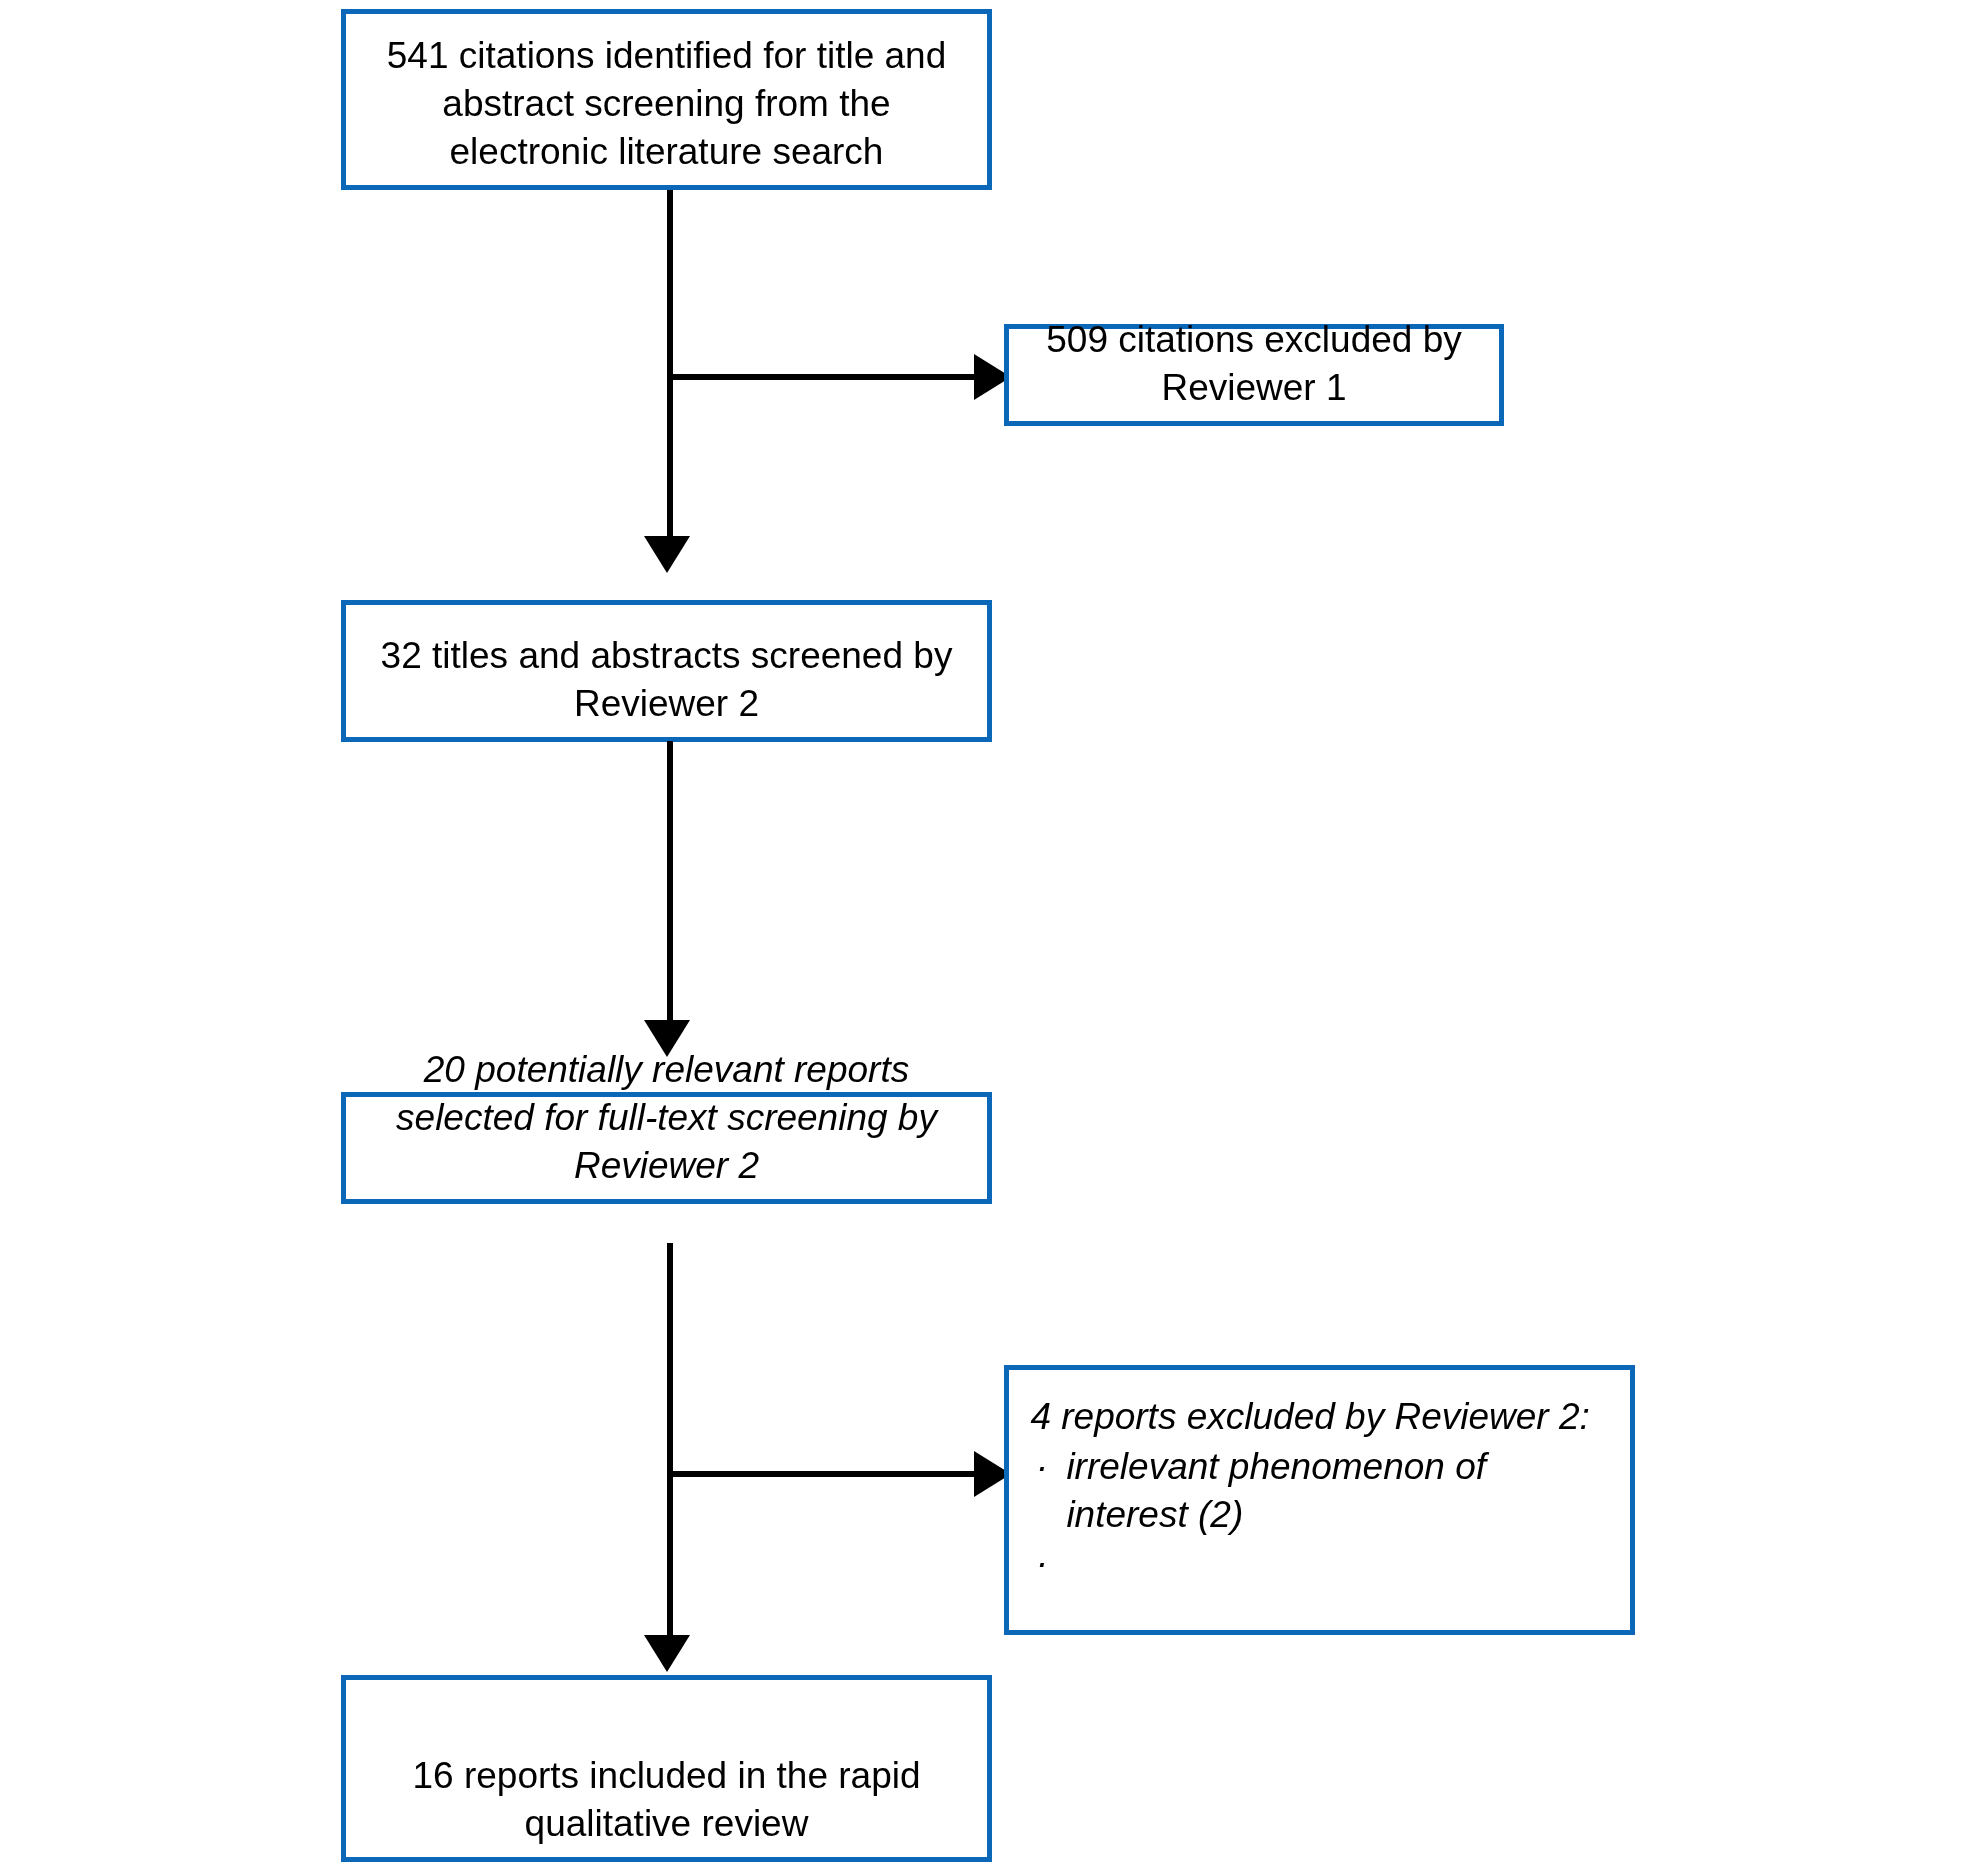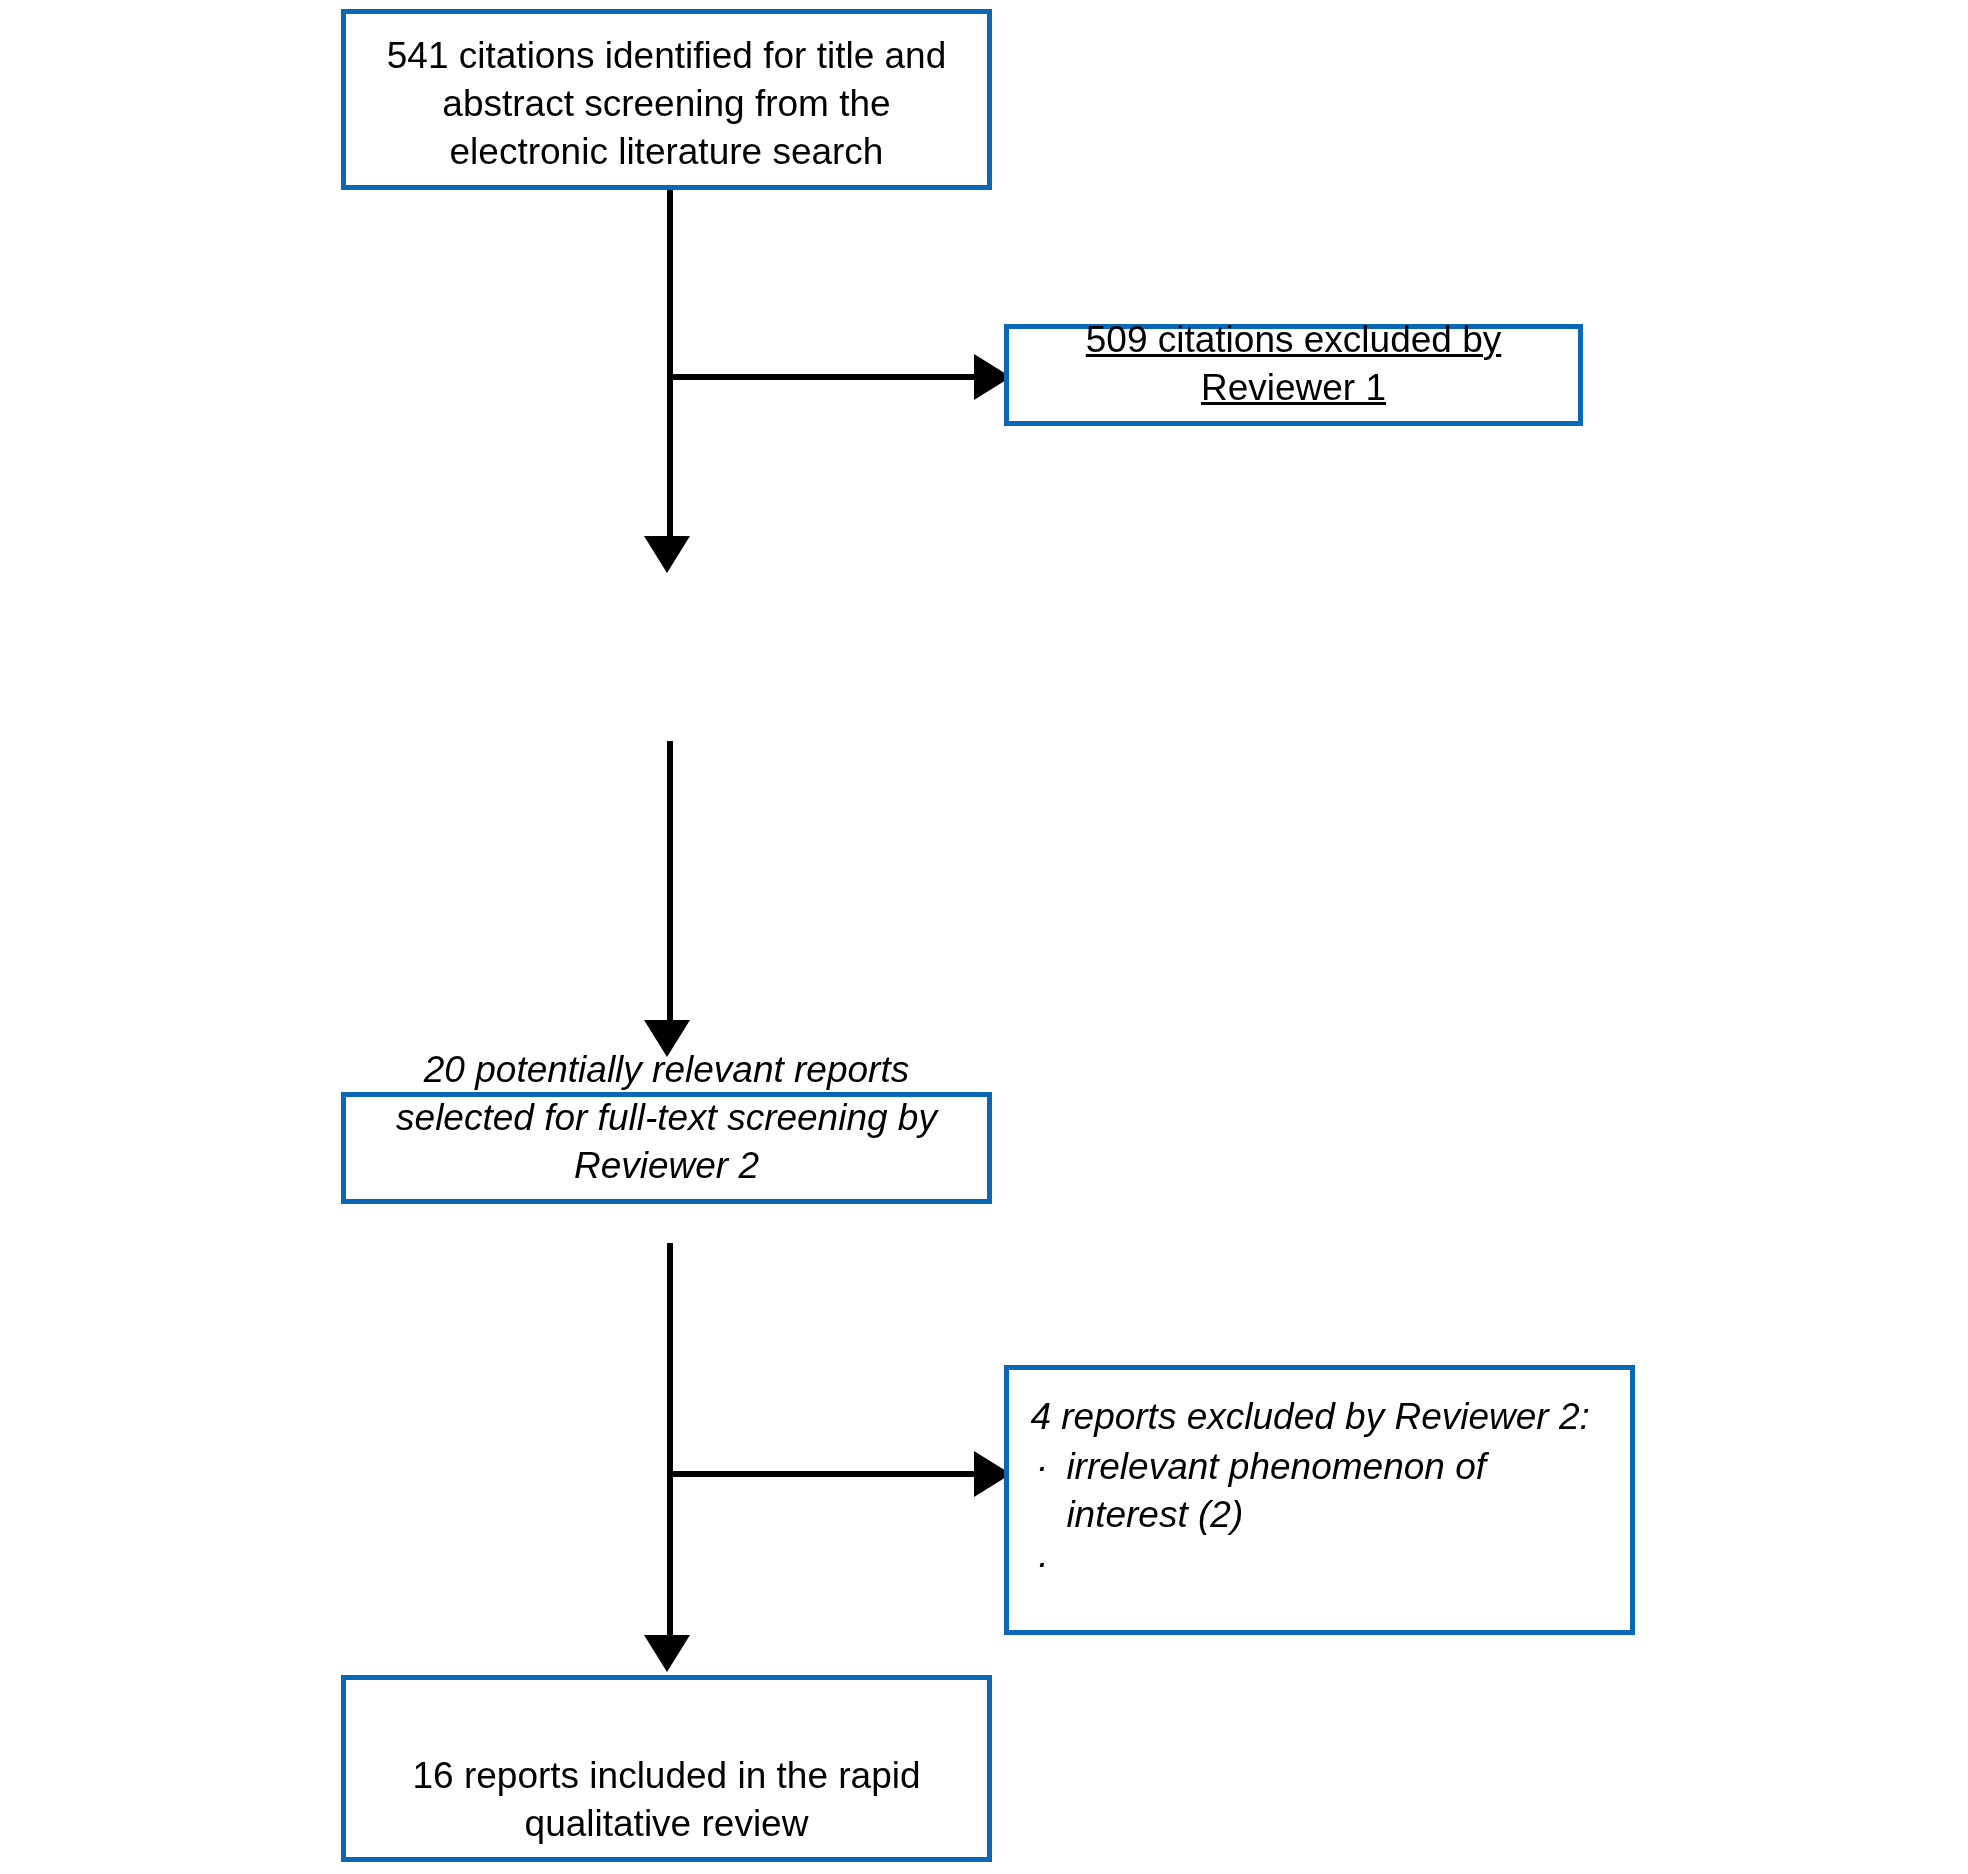--- a/index.html
+++ b/index.html
@@ -40,21 +40,21 @@
 
   .node.left-align {
     align-items: flex-start;
     justify-content: flex-start;
     padding: 23px 21.4px;
     font-style: italic;
   }
 
   
   #box-identified   { left: 341px;  top: 9px;   width: 651px; height: 181px; }
-  #box-excluded-r1  { left: 1004px; top: 324px;  width: 579px; height: 102px; text-decoration: underline; }
+  #box-excluded-r1  { left: 1004px; top: 324px;  width: 500px; height: 102px; }
   #box-screened     { left: 341px;  top: 600px;  width: 651px; height: 142px; }
   #box-fulltext     { left: 341px;  top: 1092px; width: 651px; height: 112px; font-style: italic; }
   #box-excluded-r2  { left: 1004px; top: 1365px; width: 631px; height: 270px; }
   #box-included     { left: 341px;  top: 1675px; width: 651px; height: 187px; }
 
   
   .excl-head {
     font-size: 37px;
     line-height: 1.30;
     color: #000;
@@ -136,20 +136,23 @@
 
   <div class="vline" id="c1-stem"></div>
   <div class="arrow-down" id="c1-head"></div>
   <div class="hline" id="c1-branch"></div>
   <div class="arrow-right" id="c1-bhead"></div>
 
   <div class="node" id="box-excluded-r1">
     <span class="txt">509 citations excluded by Reviewer 1</span>
   </div>
 
+  <div class="node" id="box-screened">
+    <span class="txt">32 titles and abstracts screened by Reviewer 2</span>
+  </div>
 
   <div class="vline" id="c2-stem"></div>
   <div class="arrow-down" id="c2-head"></div>
 
   <div class="node" id="box-fulltext">
     <span class="txt">20 potentially relevant reports selected for full-text screening by Reviewer 2</span>
   </div>
 
   <div class="vline" id="c3-stem"></div>
   <div class="arrow-down" id="c3-head"></div>

